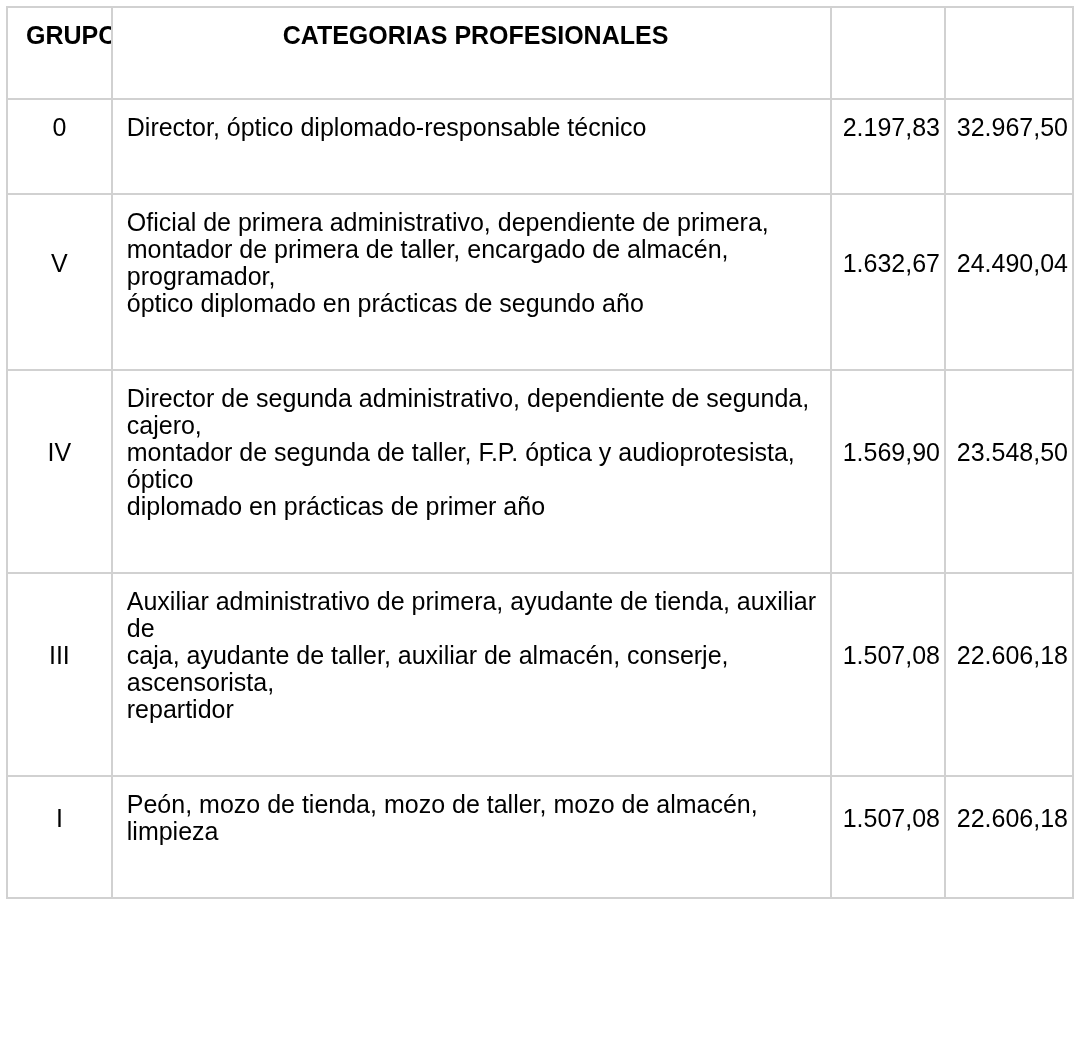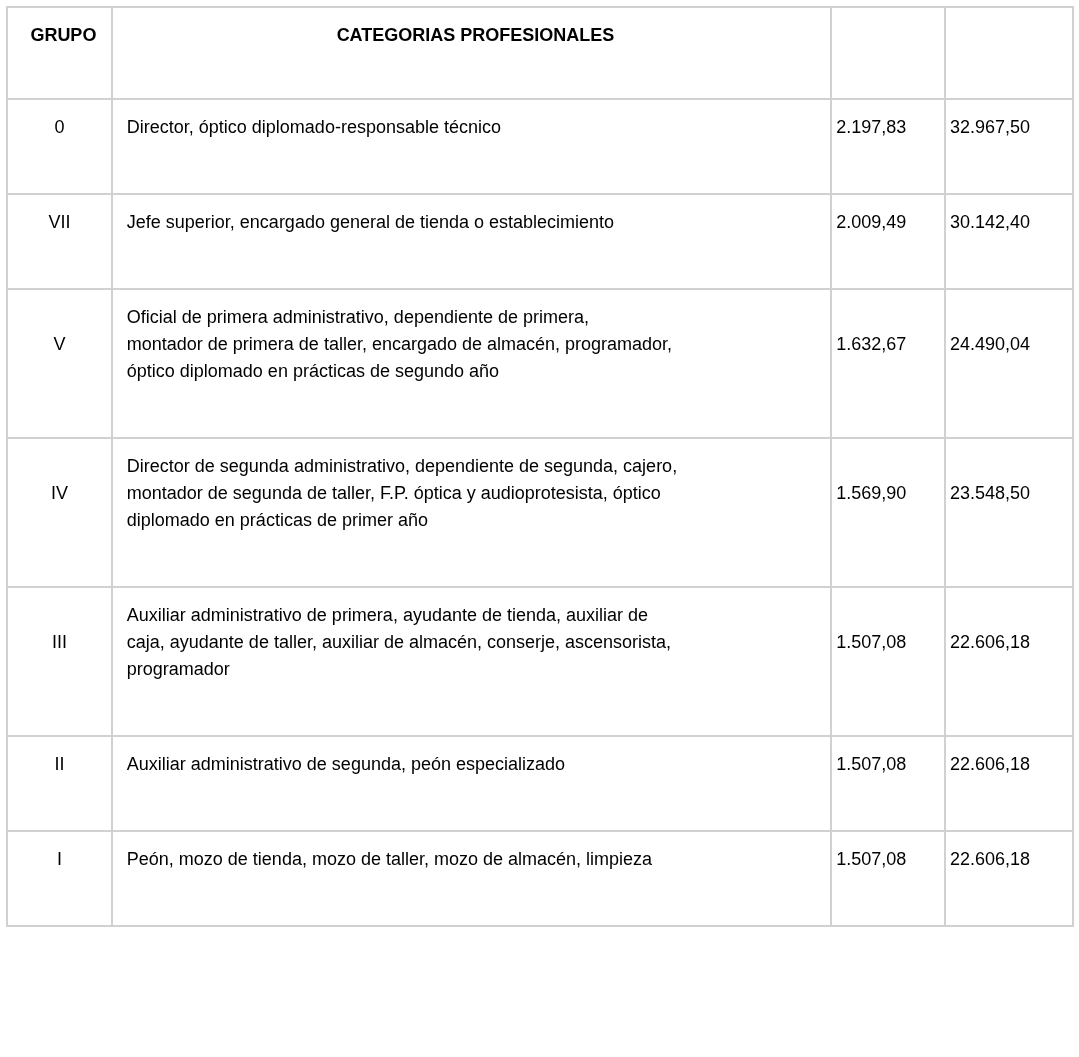--- a/index.html
+++ b/index.html
@@ -18,21 +18,21 @@
   table.cat-table {
     border-collapse: collapse;
     table-layout: fixed;
     width: 1068px;
     font-family: "Liberation Sans", sans-serif;
     color: #000000;
   }
   .cat-table th,
   .cat-table td {
     border: 2px solid #d1d1d1;
-    font-size: 18px;
+    font-size: 25px;
     line-height: 27px;
     vertical-align: middle;
     padding: 14px 10px 52px 18px;
     overflow: hidden;
   }
   .cat-table th {
     font-weight: 700;
     text-align: center;
     padding-bottom: 49px;
   }
@@ -41,21 +41,21 @@
     padding-left: 4px;
     padding-right: 4px;
   }
   td.cell-categoria {
     text-align: left;
     padding-left: 14px;
     padding-right: 10px;
     white-space: pre-line;
   }
   td.cell-amount {
-    text-align: left;
+    text-align: right;
     padding-left: 4px;
     padding-right: 4px;
   }
 </style>
 </head>
 <body>
 
 <div class="page">
   <table class="cat-table">
     <colgroup>
@@ -73,26 +73,20 @@
       </tr>
     </thead>
     <tbody id="table-body">
   <tr>
     <td class="cell-grupo">0</td>
     <td class="cell-categoria">Director, óptico diplomado-responsable técnico</td>
     <td class="cell-amount">2.197,83</td>
     <td class="cell-amount">32.967,50</td>
   </tr>
 
-  <tr>
-    <td class="cell-grupo">VII</td>
-    <td class="cell-categoria">Jefe superior, encargado general de tienda o establecimiento</td>
-    <td class="cell-amount">2.009,49</td>
-    <td class="cell-amount">30.142,40</td>
-  </tr>
 
 
   <tr>
     <td class="cell-grupo">V</td>
     <td class="cell-categoria">Oficial de primera administrativo, dependiente de primera,
 montador de primera de taller, encargado de almacén, programador,
 óptico diplomado en prácticas de segundo año</td>
     <td class="cell-amount">1.632,67</td>
     <td class="cell-amount">24.490,04</td>
   </tr>
@@ -103,31 +97,25 @@
 montador de segunda de taller, F.P. óptica y audioprotesista, óptico
 diplomado en prácticas de primer año</td>
     <td class="cell-amount">1.569,90</td>
     <td class="cell-amount">23.548,50</td>
   </tr>
 
   <tr>
     <td class="cell-grupo">III</td>
     <td class="cell-categoria">Auxiliar administrativo de primera, ayudante de tienda, auxiliar de
 caja, ayudante de taller, auxiliar de almacén, conserje, ascensorista,
-programador</td>
+repartidor</td>
     <td class="cell-amount">1.507,08</td>
     <td class="cell-amount">22.606,18</td>
   </tr>
 
-  <tr>
-    <td class="cell-grupo">II</td>
-    <td class="cell-categoria">Auxiliar administrativo de segunda, peón especializado</td>
-    <td class="cell-amount">1.507,08</td>
-    <td class="cell-amount">22.606,18</td>
-  </tr>
 
   <tr>
     <td class="cell-grupo">I</td>
     <td class="cell-categoria">Peón, mozo de tienda, mozo de taller, mozo de almacén, limpieza</td>
     <td class="cell-amount">1.507,08</td>
     <td class="cell-amount">22.606,18</td>
   </tr>
 </tbody>
   </table>
 </div>

